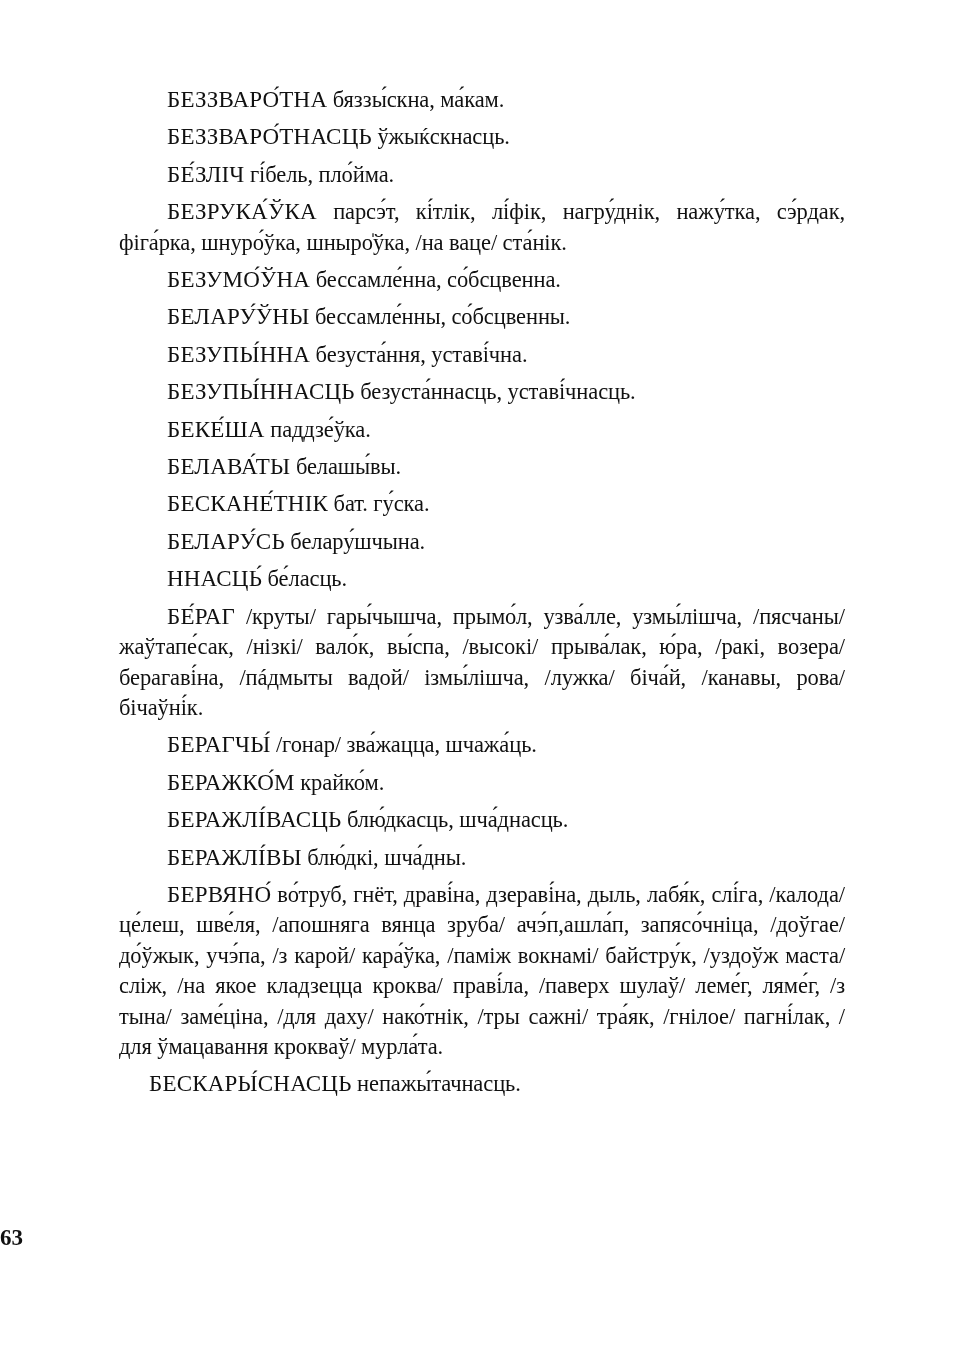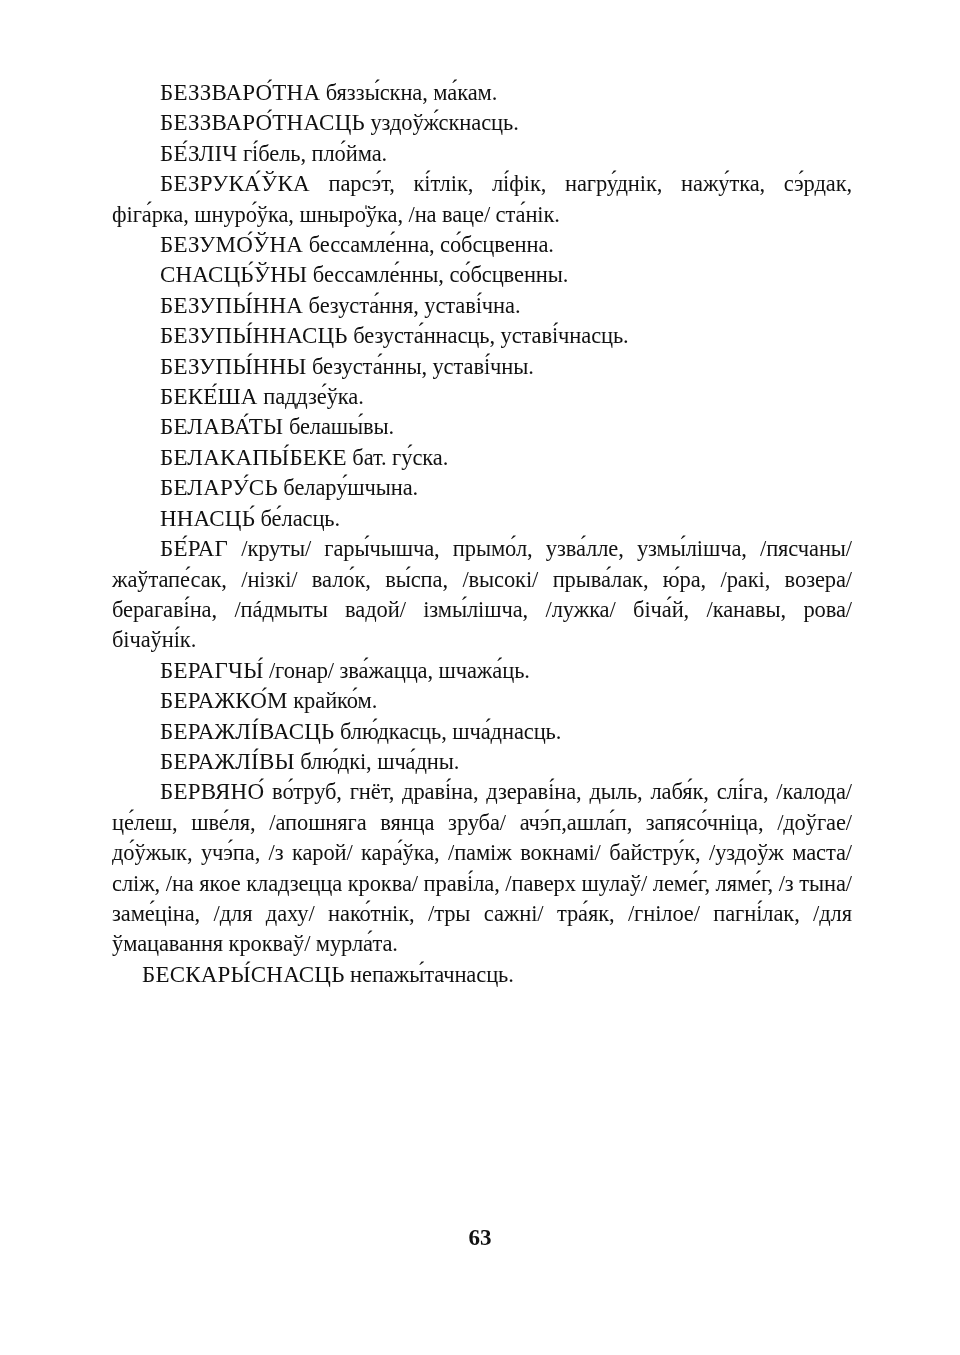--- a/index.html
+++ b/index.html
@@ -9,52 +9,51 @@
     color: #111111;
   }
   .page {
     position: absolute; left: 112px; top: 78px; width: 740px;
   }
   .entry {
     font-size: 22.5px;
     line-height: 30.4px;
     text-align: justify;
     text-indent: 48px;
-    margin: 0;
+    margin: 7px;
     letter-spacing: -0.1px;
   }
   .entry.last-indent { text-indent: 30px; }
   .hw {
     font-family: "Liberation Serif", serif;
     font-size: 23px;
     transform: scaleX(0.93);
     letter-spacing: 0.2px;
   }
   .it { }
   .page-number {
     position: absolute; left: 0; width: 960px; top: 1225px;
-    text-align: center; font-size: 23px; font-weight: bold;
+    text-align: left; font-size: 23px; font-weight: bold;
   }
 </style>
 </head>
 <body>
 
 <div class="page" id="page">
     <p class="entry"><span class="hw">БЕЗЗВАРО́ТНА</span><span> бяззы́скна, ма́кам.</span></p>
-    <p class="entry"><span class="hw">БЕЗЗВАРО́ТНАСЦЬ</span><span> уздоўж́скнасць.</span></p>
+    <p class="entry"><span class="hw">БЕЗЗВАРО́ТНАСЦЬ</span><span> ўжыќскнасць.</span></p>
     <p class="entry"><span class="hw">БЕ́ЗЛІЧ</span><span> гі́бель, пло́йма.</span></p>
     <p class="entry"><span class="hw">БЕЗРУКА́ЎКА</span><span> парсэ́т, кі́тлік, лі́фік, нагру́днік, нажу́тка, сэ́рдак, фіга́рка, шнуро́ўка, шнырo̍ўка, </span><span class="it">/на ваце/</span><span> ста́нік.</span></p>
     <p class="entry"><span class="hw">БЕЗУМО́ЎНА</span><span> бессамле́нна, со́бсцвенна.</span></p>
-    <p class="entry"><span class="hw">СНАСЦЬ́ЎНЫ</span><span> бессамле́нны, со́бсцвенны.</span></p>
+    <p class="entry"><span class="hw">БЕЛАРУ́ЎНЫ</span><span> бессамле́нны, со́бсцвенны.</span></p>
     <p class="entry"><span class="hw">БЕЗУПЫ́ННА</span><span> безуста́ння, уставі́чна.</span></p>
     <p class="entry"><span class="hw">БЕЗУПЫ́ННАСЦЬ</span><span> безуста́ннасць, уставі́чнасць.</span></p>
-    <p class="entry"><span class="hw">БЕЗУПЫ́ННЫ</span><span> безуста́нны, уставі́чны.</span></p>
     <p class="entry"><span class="hw">БЕКЕ́ША</span><span> паддзе́ўка.</span></p>
     <p class="entry"><span class="hw">БЕЛАВА́ТЫ</span><span> белашы́вы.</span></p>
-    <p class="entry"><span class="hw">БЕЛАКАПЫ́БЕКЕ</span><span> </span><span class="it">бат.</span><span> гу́ска.</span></p>
+    <p class="entry"><span class="hw">БЕСКАНЕ́ТНІК</span><span> </span><span class="it">бат.</span><span> гу́ска.</span></p>
     <p class="entry"><span class="hw">БЕЛАРУ́СЬ</span><span> белару́шчына.</span></p>
     <p class="entry"><span class="hw">ННАСЦЬ́</span><span> бе́ласць.</span></p>
     <p class="entry"><span class="hw">БЕ́РАГ</span><span> </span><span class="it">/круты/</span><span> гары́чышча, прымо́л, узва́лле, узмы́лішча, </span><span class="it">/пясчаны/</span><span> жаўтапе́сак, </span><span class="it">/нізкі/</span><span> вало́к, вы́спа, </span><span class="it">/высокі/</span><span> прыва́лак, ю́ра, </span><span class="it">/ракі, возера/</span><span> берагаві́на, </span><span class="it">/пáдмыты вадой/</span><span> ізмы́лішча, </span><span class="it">/лужка/</span><span> біча́й, </span><span class="it">/канавы, рова/</span><span> бічаўні́к.</span></p>
     <p class="entry"><span class="hw">БЕРАГЧЫ́</span><span> </span><span class="it">/гонар/</span><span> зва́жацца, шчажа́ць.</span></p>
     <p class="entry"><span class="hw">БЕРАЖКО́М</span><span> крайко́м.</span></p>
     <p class="entry"><span class="hw">БЕРАЖЛІ́ВАСЦЬ</span><span> блю́дкасць, шча́днасць.</span></p>
     <p class="entry"><span class="hw">БЕРАЖЛІ́ВЫ</span><span> блю́дкі, шча́дны.</span></p>
     <p class="entry"><span class="hw">БЕРВЯНО́</span><span> во́труб, гнёт, драві́на, дзераві́на, дыль, лабя́к, слі́га, </span><span class="it">/калода/</span><span> це́леш, шве́ля, </span><span class="it">/апошняга вянца зруба/</span><span> ачэ́п,ашла́п, запясо́чніца, </span><span class="it">/доўгае/</span><span> до́ўжык, учэ́па, </span><span class="it">/з карой/</span><span> кара́ўка, </span><span class="it">/паміж вокнамі/</span><span> байстру́к, </span><span class="it">/уздоўж маста/</span><span> сліж, </span><span class="it">/на якое кладзецца кроква/</span><span> праві́ла, </span><span class="it">/паверх шулаў/</span><span> леме́г, ляме́г, </span><span class="it">/з тына/</span><span> заме́ціна, </span><span class="it">/для даху/</span><span> нако́тнік, </span><span class="it">/тры сажні/</span><span> тра́як, /гнілое/ пагні́лак, </span><span class="it">/для ўмацавання кроквaў/</span><span> мурла́та.</span></p>
     <p class="entry last-indent"><span class="hw">БЕСКАРЫ́СНАСЦЬ</span><span>  непажы́тачнасць.</span></p>
   </div>

